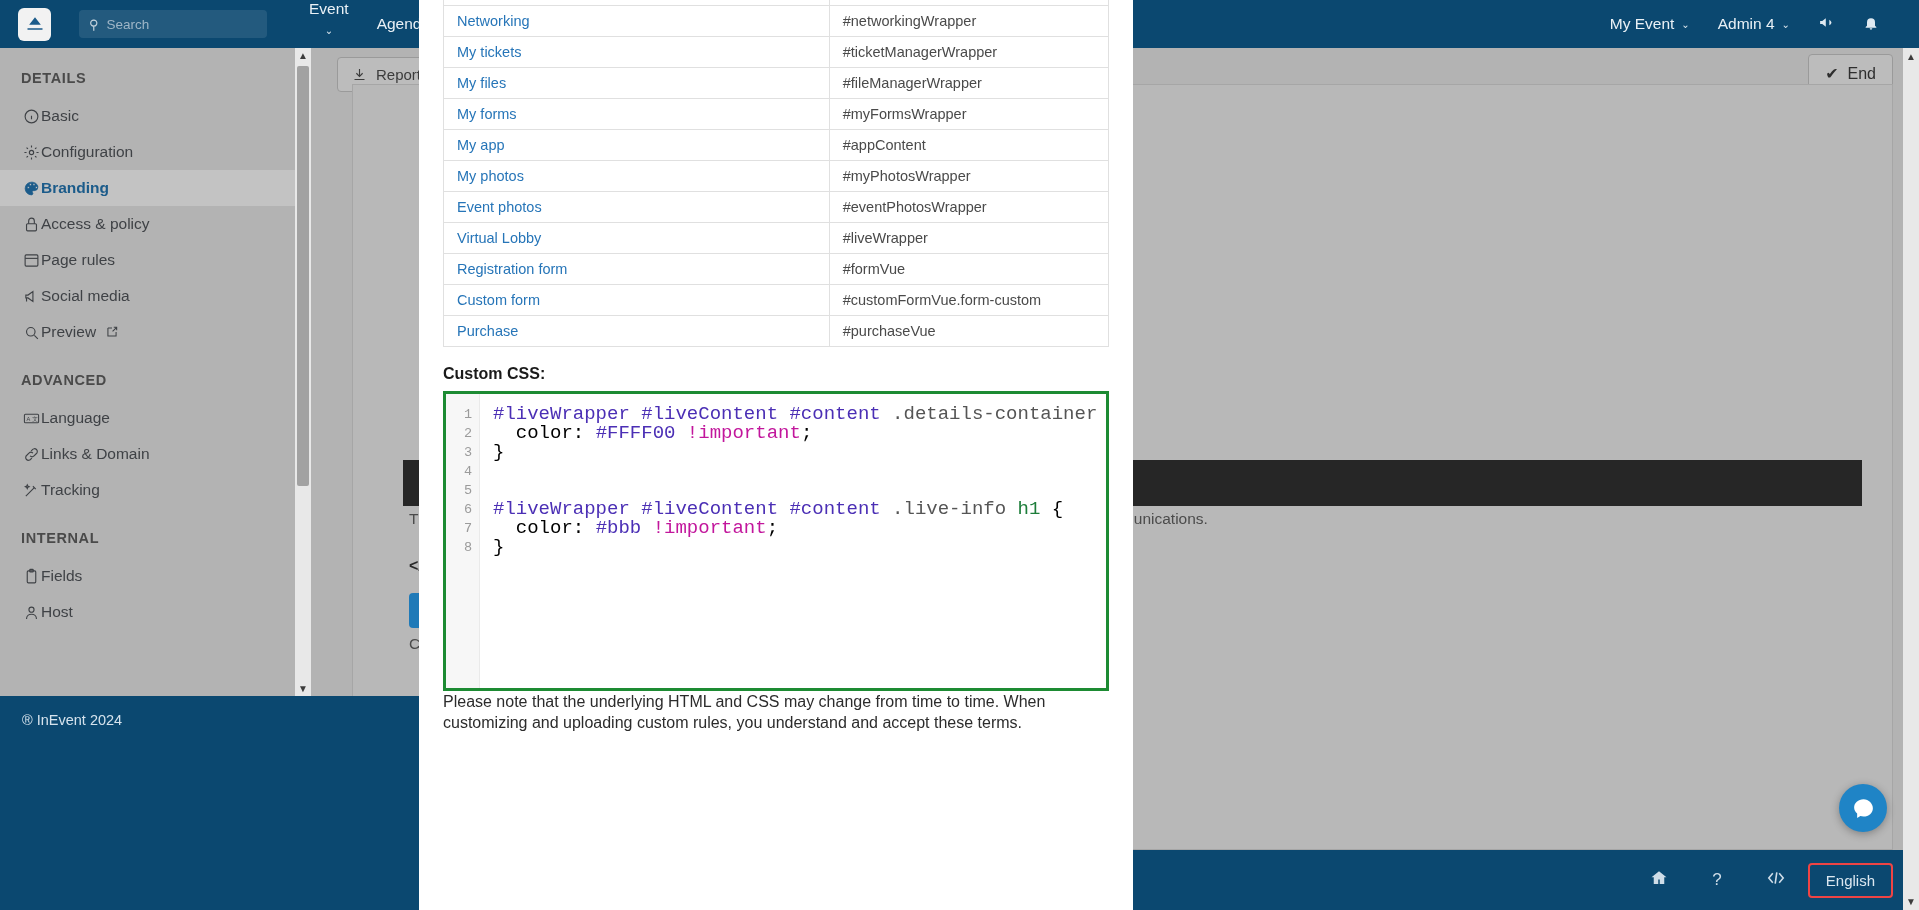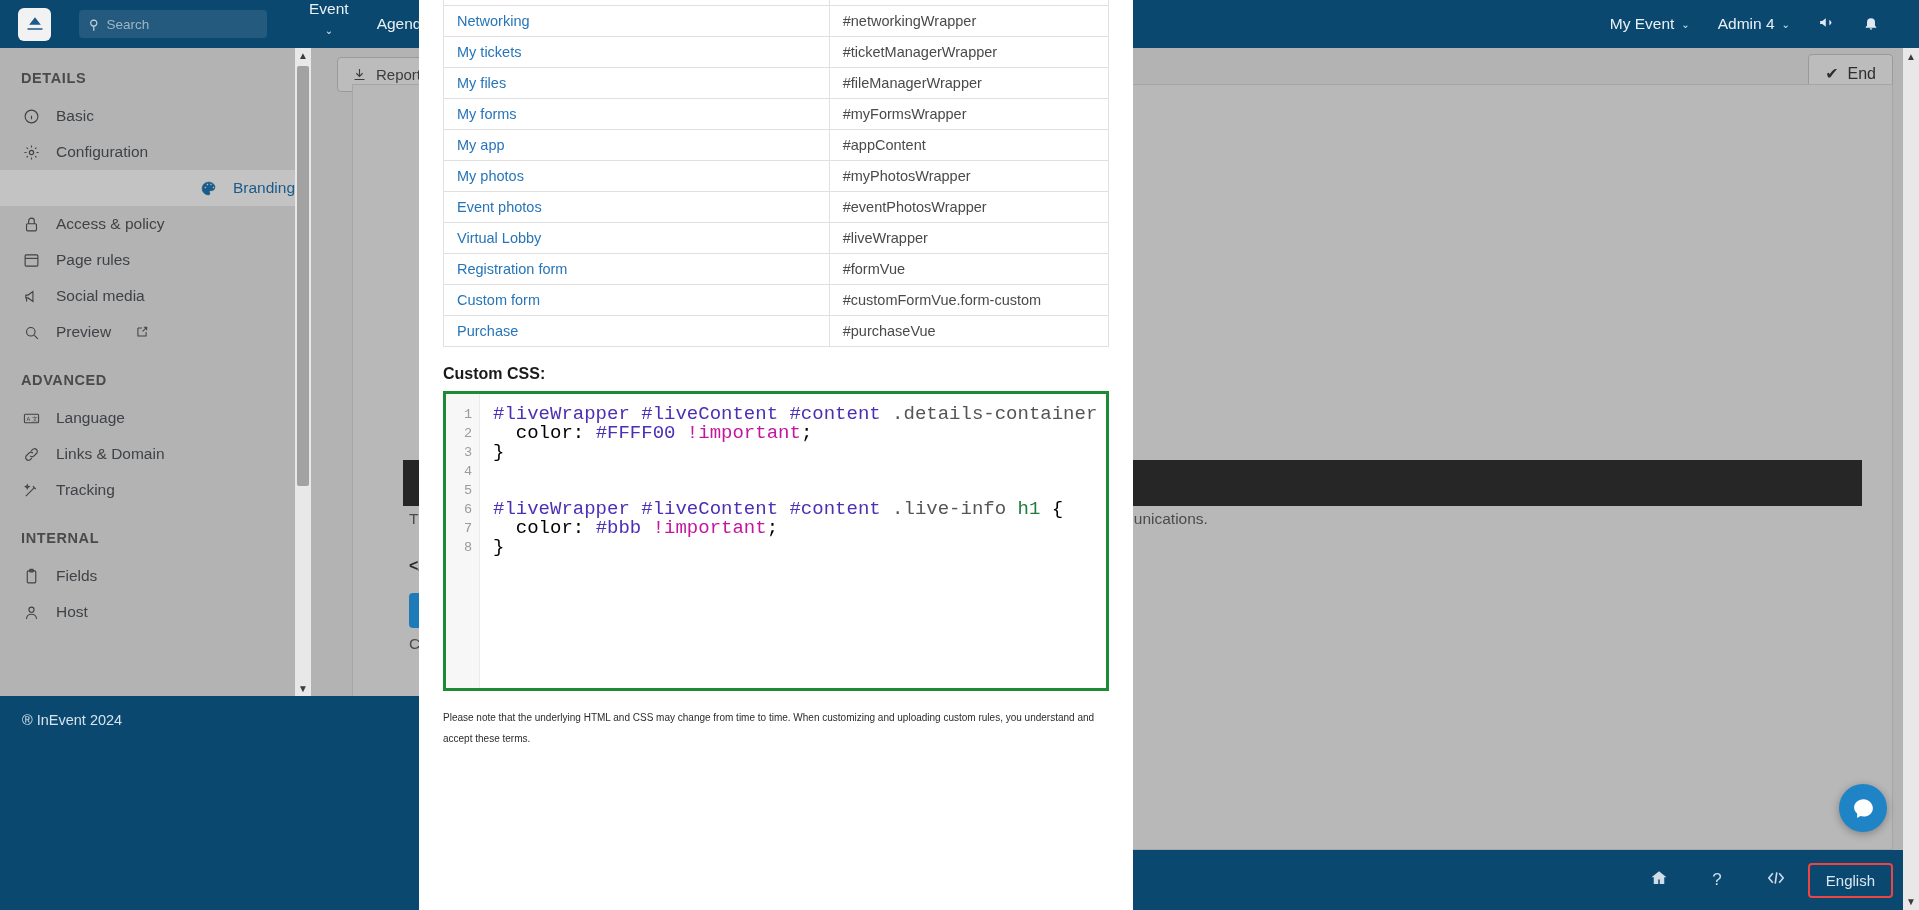--- a/index.html
+++ b/index.html
@@ -44,24 +44,24 @@
   
   .sidebar {
     position: absolute; top: 48px; left: 0; width: 295px; height: 648px;
     background: #b3b3b3; overflow: hidden; z-index: 3;
   }
   .side-head {
     font-size: 14.5px; font-weight: bold; color: #4a4a4a; letter-spacing: .6px;
     padding: 22px 17px 12px 21px;
   }
   .side-item {
-    display: flex; align-items: center; gap: 15px; height: 36px;
+    display: flex; align-items: center; height: 36px;
     padding-left: 22px; font-size: 15.5px; color: #3f4246; cursor: pointer;
   }
-  .side-item.active { background: rgba(255,255,255,0.22); color: #1b5b8a; font-weight: 400; justify-content: flex-end;}
+  .side-item.active { background: rgba(255,255,255,0.22); color: #1b5b8a; font-weight: 700;}
   .side-item .ico { width: 19px; height: 19px; display: flex; align-items: center; justify-content: center; }
   .side-item .ico svg { width: 17px; height: 17px; }
   .side-item.active .ico svg { fill: #1b5b8a; stroke: #1b5b8a; }
   .ext-ico { margin-left: 9px; display:inline-flex; }
   .ext-ico svg { width: 14px; height: 14px; }
   .side-scroll {
     position: absolute; top: 48px; left: 295px; width: 16px; height: 648px;
     background: #e8e8e8; z-index: 3;
   }
   .side-scroll .thumb {
@@ -171,21 +171,21 @@
   .gutter div { padding-right: 7px; }
   .codearea {
     flex: 1; padding: 11px 0 0 13px; font-family: "Liberation Mono", monospace;
     font-size: 19px; line-height: 19px; white-space: pre; overflow: hidden;
   }
   .tk-sel  { color: #4b2fb5; }
   .tk-cls  { color: #555555; }
   .tk-tag  { color: #1d7d3a; }
   .tk-imp  { color: #c2169c; }
   .modal-note {
-    margin-top: 16px; font-size: 10px; color: #2c2c2c; line-height: 21px;
+    font-size: 16px; color: #2c2c2c; line-height: 21px;
   }
 </style>
 </head>
 <body>
 
 <div id="app">
 
   <div class="topnav">
     <div class="brand-logo">
       <svg viewBox="0 0 24 24">

